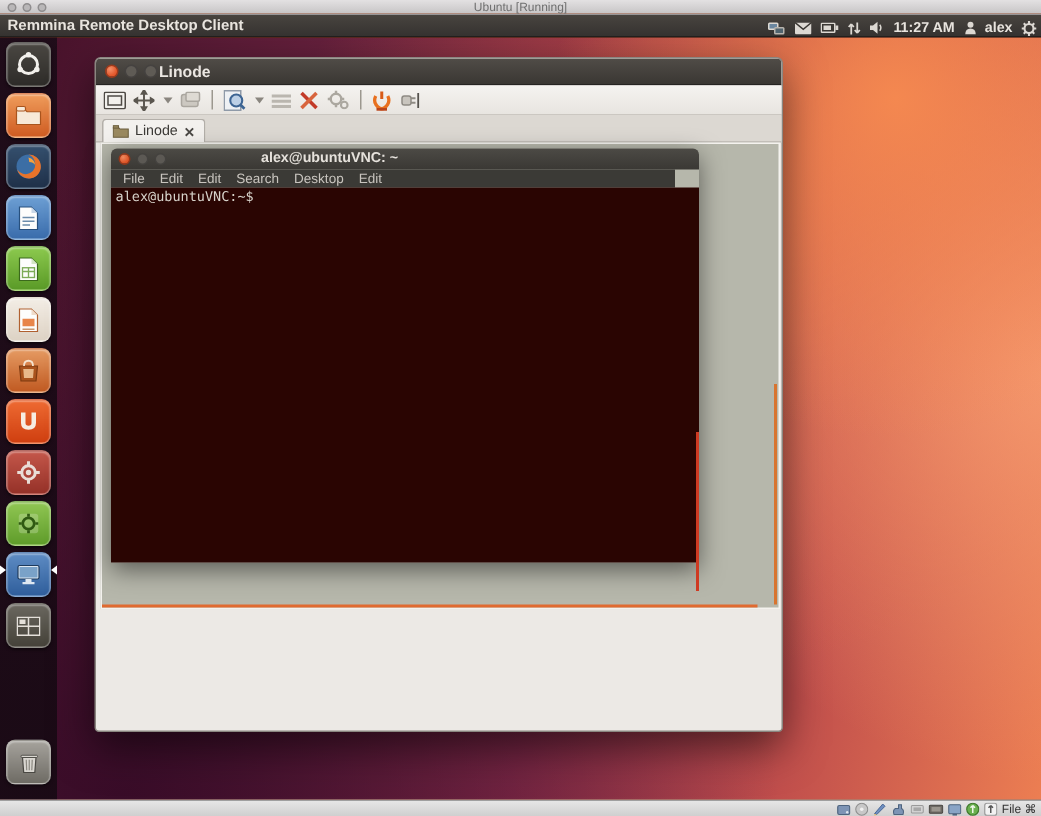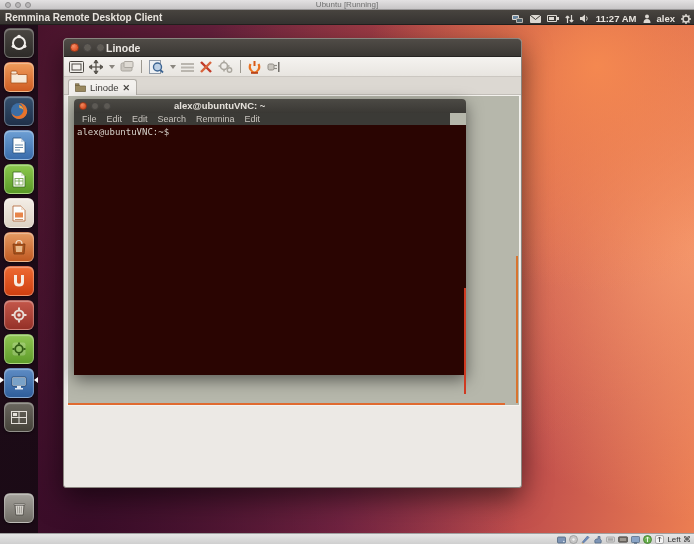--- a/index.html
+++ b/index.html
@@ -409,21 +409,21 @@
           <div class="twbtn close" style="left:5px"></div>
           <div class="twbtn dim" style="left:17px"></div>
           <div class="twbtn dim" style="left:29px"></div>
           <div class="term-title">alex@ubuntuVNC: ~</div>
         </div>
         <div class="term-menubar">
           <span class="term-menu">File</span>
           <span class="term-menu">Edit</span>
           <span class="term-menu">Edit</span>
           <span class="term-menu">Search</span>
-          <span class="term-menu">Remmina</span>
+          <span class="term-menu">Desktop</span>
           <span class="term-menu">Edit</span>
         </div>
         <div class="term-body">
           <div class="term-prompt">alex@ubuntuVNC:~$</div>
           <div class="term-artifact"></div>
         </div>
       </div>
     </div>
   </div>
 
@@ -475,17 +475,17 @@
             <circle cx="4.5" cy="4.5" r="4" fill="#69b04e" stroke="#3f7a2c" stroke-width="0.8"></circle>
             <path d="M4.5 2 L4.5 7 M4.5 2 L3 3.5 M4.5 2 L6 3.5" stroke="#eef6e8" stroke-width="1" fill="none"></path>
           </svg>
       </span>
       <span>
         <svg width="9" height="9" viewBox="0 0 9 9">
             <rect x="0.5" y="0.5" width="8" height="8" rx="1.5" fill="#f2f2f2" stroke="#9a9a9a" stroke-width="0.8"></rect>
             <path d="M4.5 2 L4.5 7 M4.5 2 L3 3.5 M4.5 2 L6 3.5" stroke="#555" stroke-width="1" fill="none"></path>
           </svg>
       </span>
-      <span class="hostkey">Left ⌘</span>
+      <span class="hostkey">File ⌘</span>
     </div>
   </div>
 
 </div>
 
 </body></html>

